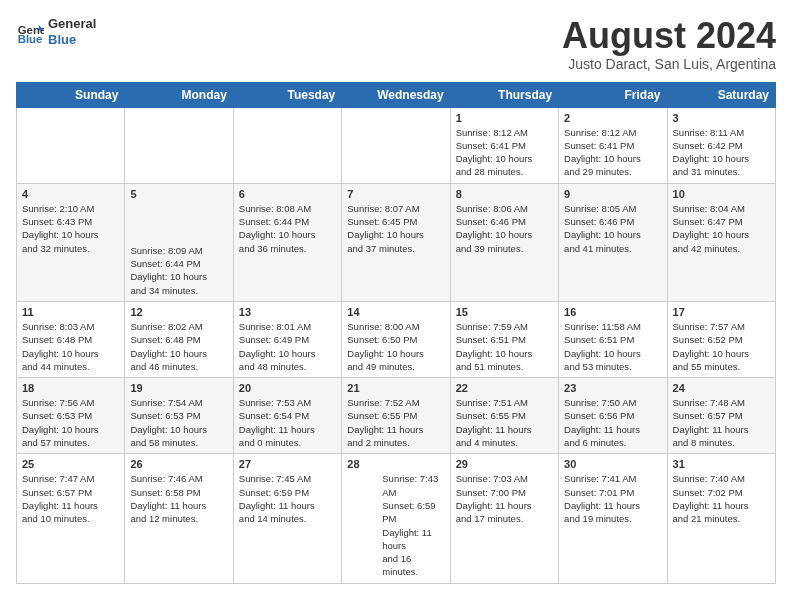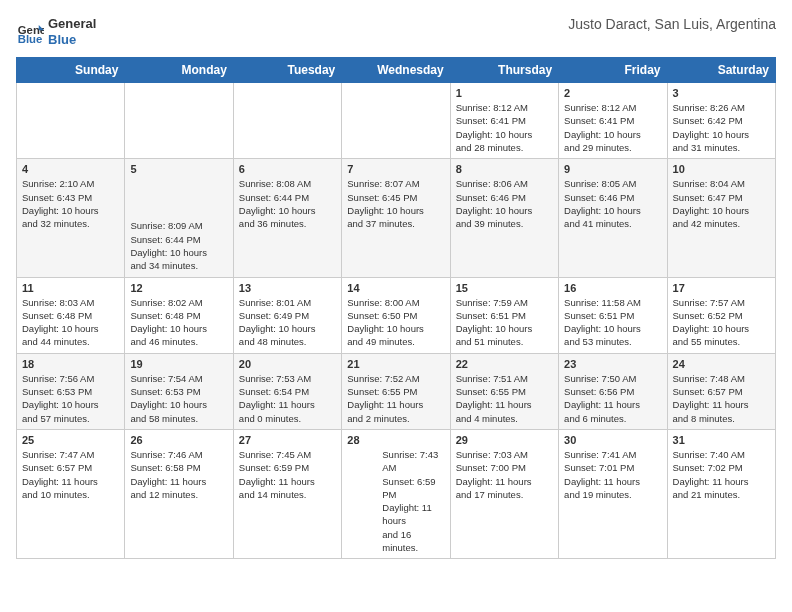--- a/index.html
+++ b/index.html
@@ -100,20 +100,21 @@
       <text x="2" y="18" font-size="13" font-weight="bold" fill="#333">General</text>
       <text x="2" y="29" font-size="13" font-weight="bold" fill="#2b6cb0">Blue</text>
       <polygon points="26,8 32,14 26,14" fill="#2b6cb0"></polygon>
     </svg>
     <div class="logo-text">
       <span>General</span>
       <span>Blue</span>
     </div>
   </div>
   <div class="title-block">
+    <div class="month-year">August 2024</div>
     <div class="location">Justo Daract, San Luis, Argentina</div>
   </div>
 </div>
 
 <table class="calendar">
   <thead>
     <tr>
     <th>Sunday</th>
         <th>Monday</th>
         <th>Tuesday</th>
@@ -138,21 +139,21 @@
         </td>
         <td>
           <span class="day-number">2</span>
           <div class="day-info" style="white-space: pre-line;">Sunrise: 8:12 AM
 Sunset: 6:41 PM
 Daylight: 10 hours
 and 29 minutes.</div>
         </td>
         <td>
           <span class="day-number">3</span>
-          <div class="day-info" style="white-space: pre-line;">Sunrise: 8:26 AM
+          <div class="day-info" style="white-space: pre-line;">Sunrise: 8:11 AM
 Sunset: 6:42 PM
 Daylight: 10 hours
 and 31 minutes.</div>
         </td>
       </tr>
       <tr>
         <td>
           <span class="day-number">4</span>
           <div class="day-info" style="white-space: pre-line;">Sunrise: 2:10 AM
 Sunset: 6:43 PM

